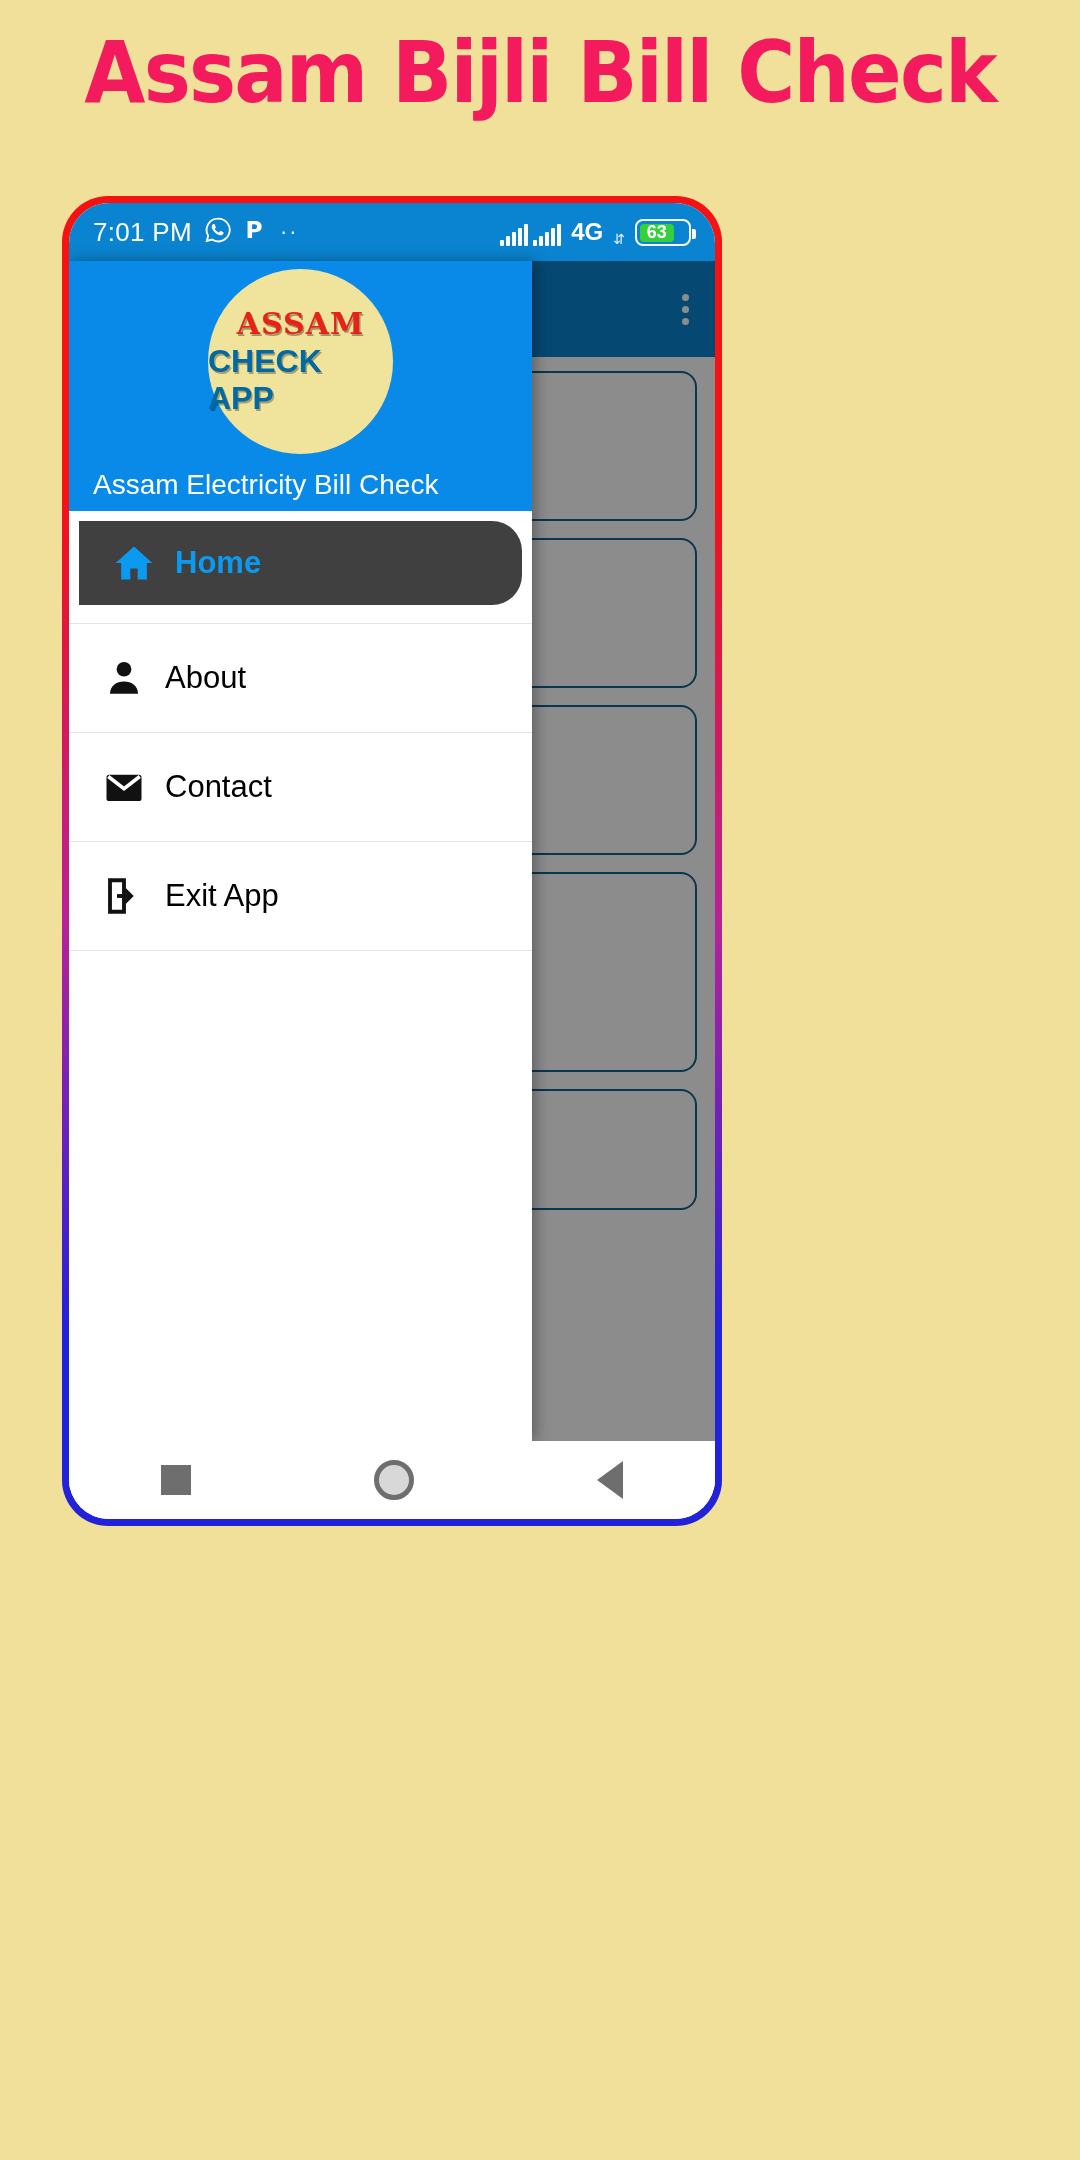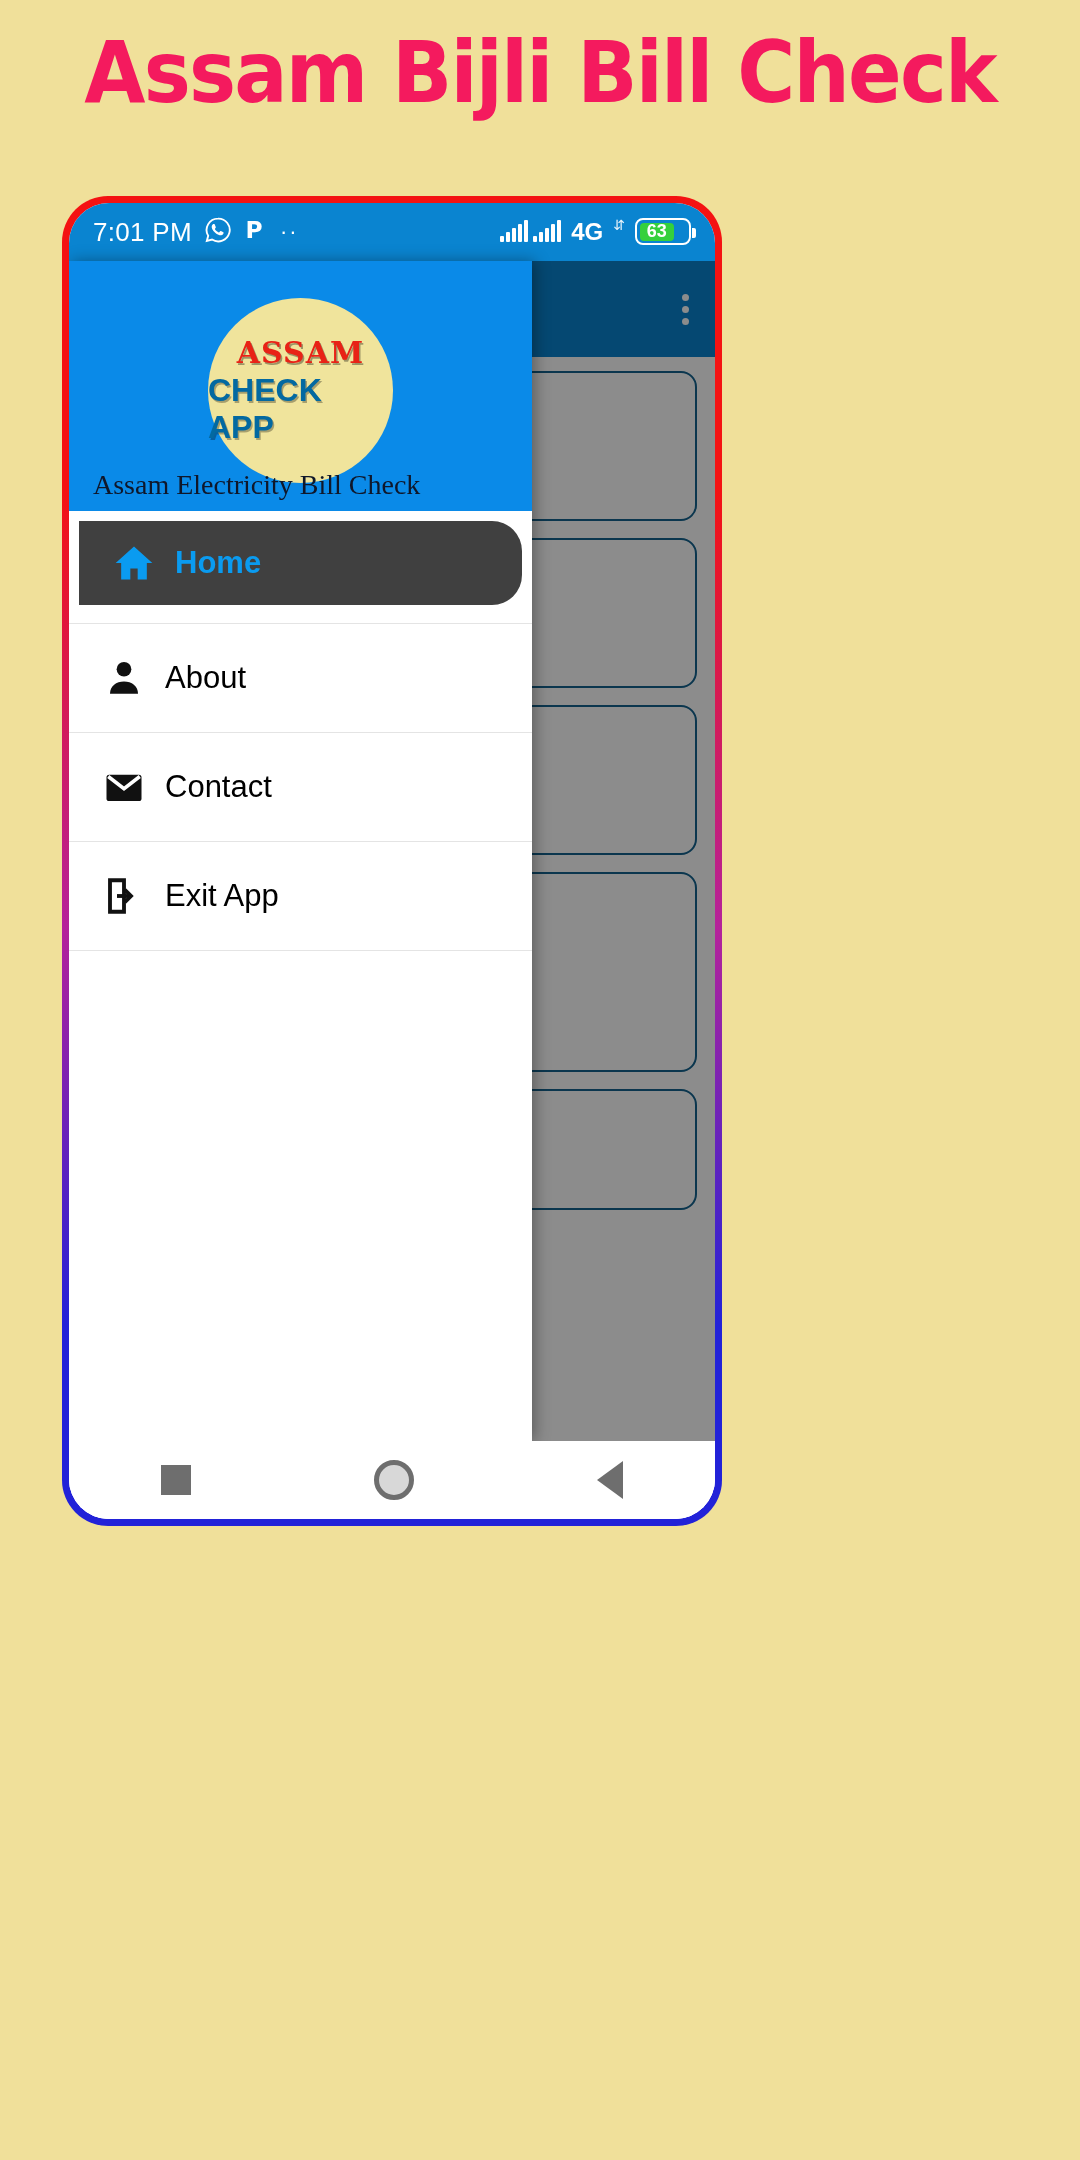--- a/index.html
+++ b/index.html
@@ -46,21 +46,21 @@
   .statusbar {
     position:absolute; top:0; left:0; right:0;
     height:58px;
     background:#0a84d0;
     display:flex; align-items:center;
     padding:0 24px;
     color:#ffffff;
   }
   .sb-left { display:flex; align-items:center; gap:12px; }
   .sb-time { font-size:26px; font-weight:500; letter-spacing:0.3px; }
-  .sb-right { margin-left:auto; display:flex; align-items:flex-start; gap:10px; }
+  .sb-right { margin-left:auto; display:flex; align-items:flex-end; gap:10px; }
   .sb-dots { font-size:22px; letter-spacing:2px; line-height:0.6; }
   .wa-icon, .p-icon { display:inline-block; }
   .sig-bars { display:flex; align-items:flex-end; gap:2px; height:24px; }
   .sig-bars i { display:block; width:4px; background:#fff; border-radius:1px; }
   .sig-group { display:flex; gap:5px; }
   .net-label { font-size:24px; font-weight:bold; }
   .net-arrows { font-size:14px; line-height:1; opacity:.9; }
   .battery {
     width:56px; height:27px; border:2.5px solid #fff; border-radius:8px;
     position:relative; display:flex; align-items:center; padding:2.5px;
@@ -147,21 +147,21 @@
     position:absolute; top:58px; left:0; bottom:78px;
     width:463px;
     background:#ffffff;
     display:flex; flex-direction:column;
     box-shadow:3px 0 14px rgba(0,0,0,.35);
   }
   .drawer-header {
     background:#0a8ae8;
     height:250px;
     display:flex; flex-direction:column;
-    align-items:center; justify-content:center;
+    align-items:center; justify-content:flex-start;
     padding-top:8px;
     position:relative;
   }
   .logo-circle {
     width:185px; height:185px; border-radius:50%;
     background:#f0e49c;
     display:flex; flex-direction:column;
     align-items:center; justify-content:center;
     gap:2px;
   }
@@ -175,21 +175,21 @@
     font-size:31px; color:#2222e0; letter-spacing:0px;
     text-shadow:1.5px 1.5px 0 rgba(0,0,0,.3);
   }
   .logo-l3 {
     font-family:Liberation Sans, sans-serif; font-weight:bold;
     font-size:32px; color:#0369a1; letter-spacing:0px;
     text-shadow:1.5px 1.5px 0 rgba(0,0,0,.3);
   }
   .drawer-subtitle {
     position:absolute; left:24px; bottom:10px;
-    color:#0f172a; font-size:28px;font-family:Liberation Serif, serif;
+    color:#ffffff; font-size:28px;
   }
 
   .drawer-list { flex:1; background:#fff; }
   .drawer-group { border-bottom:1.5px solid #e4e4e4; }
   .drawer-item {
     display:flex; align-items:center;
     height:108px; padding:0 0 0 14px;
   }
   .drawer-item .icon-wrap {
     width:82px; display:flex; align-items:center; justify-content:center;

